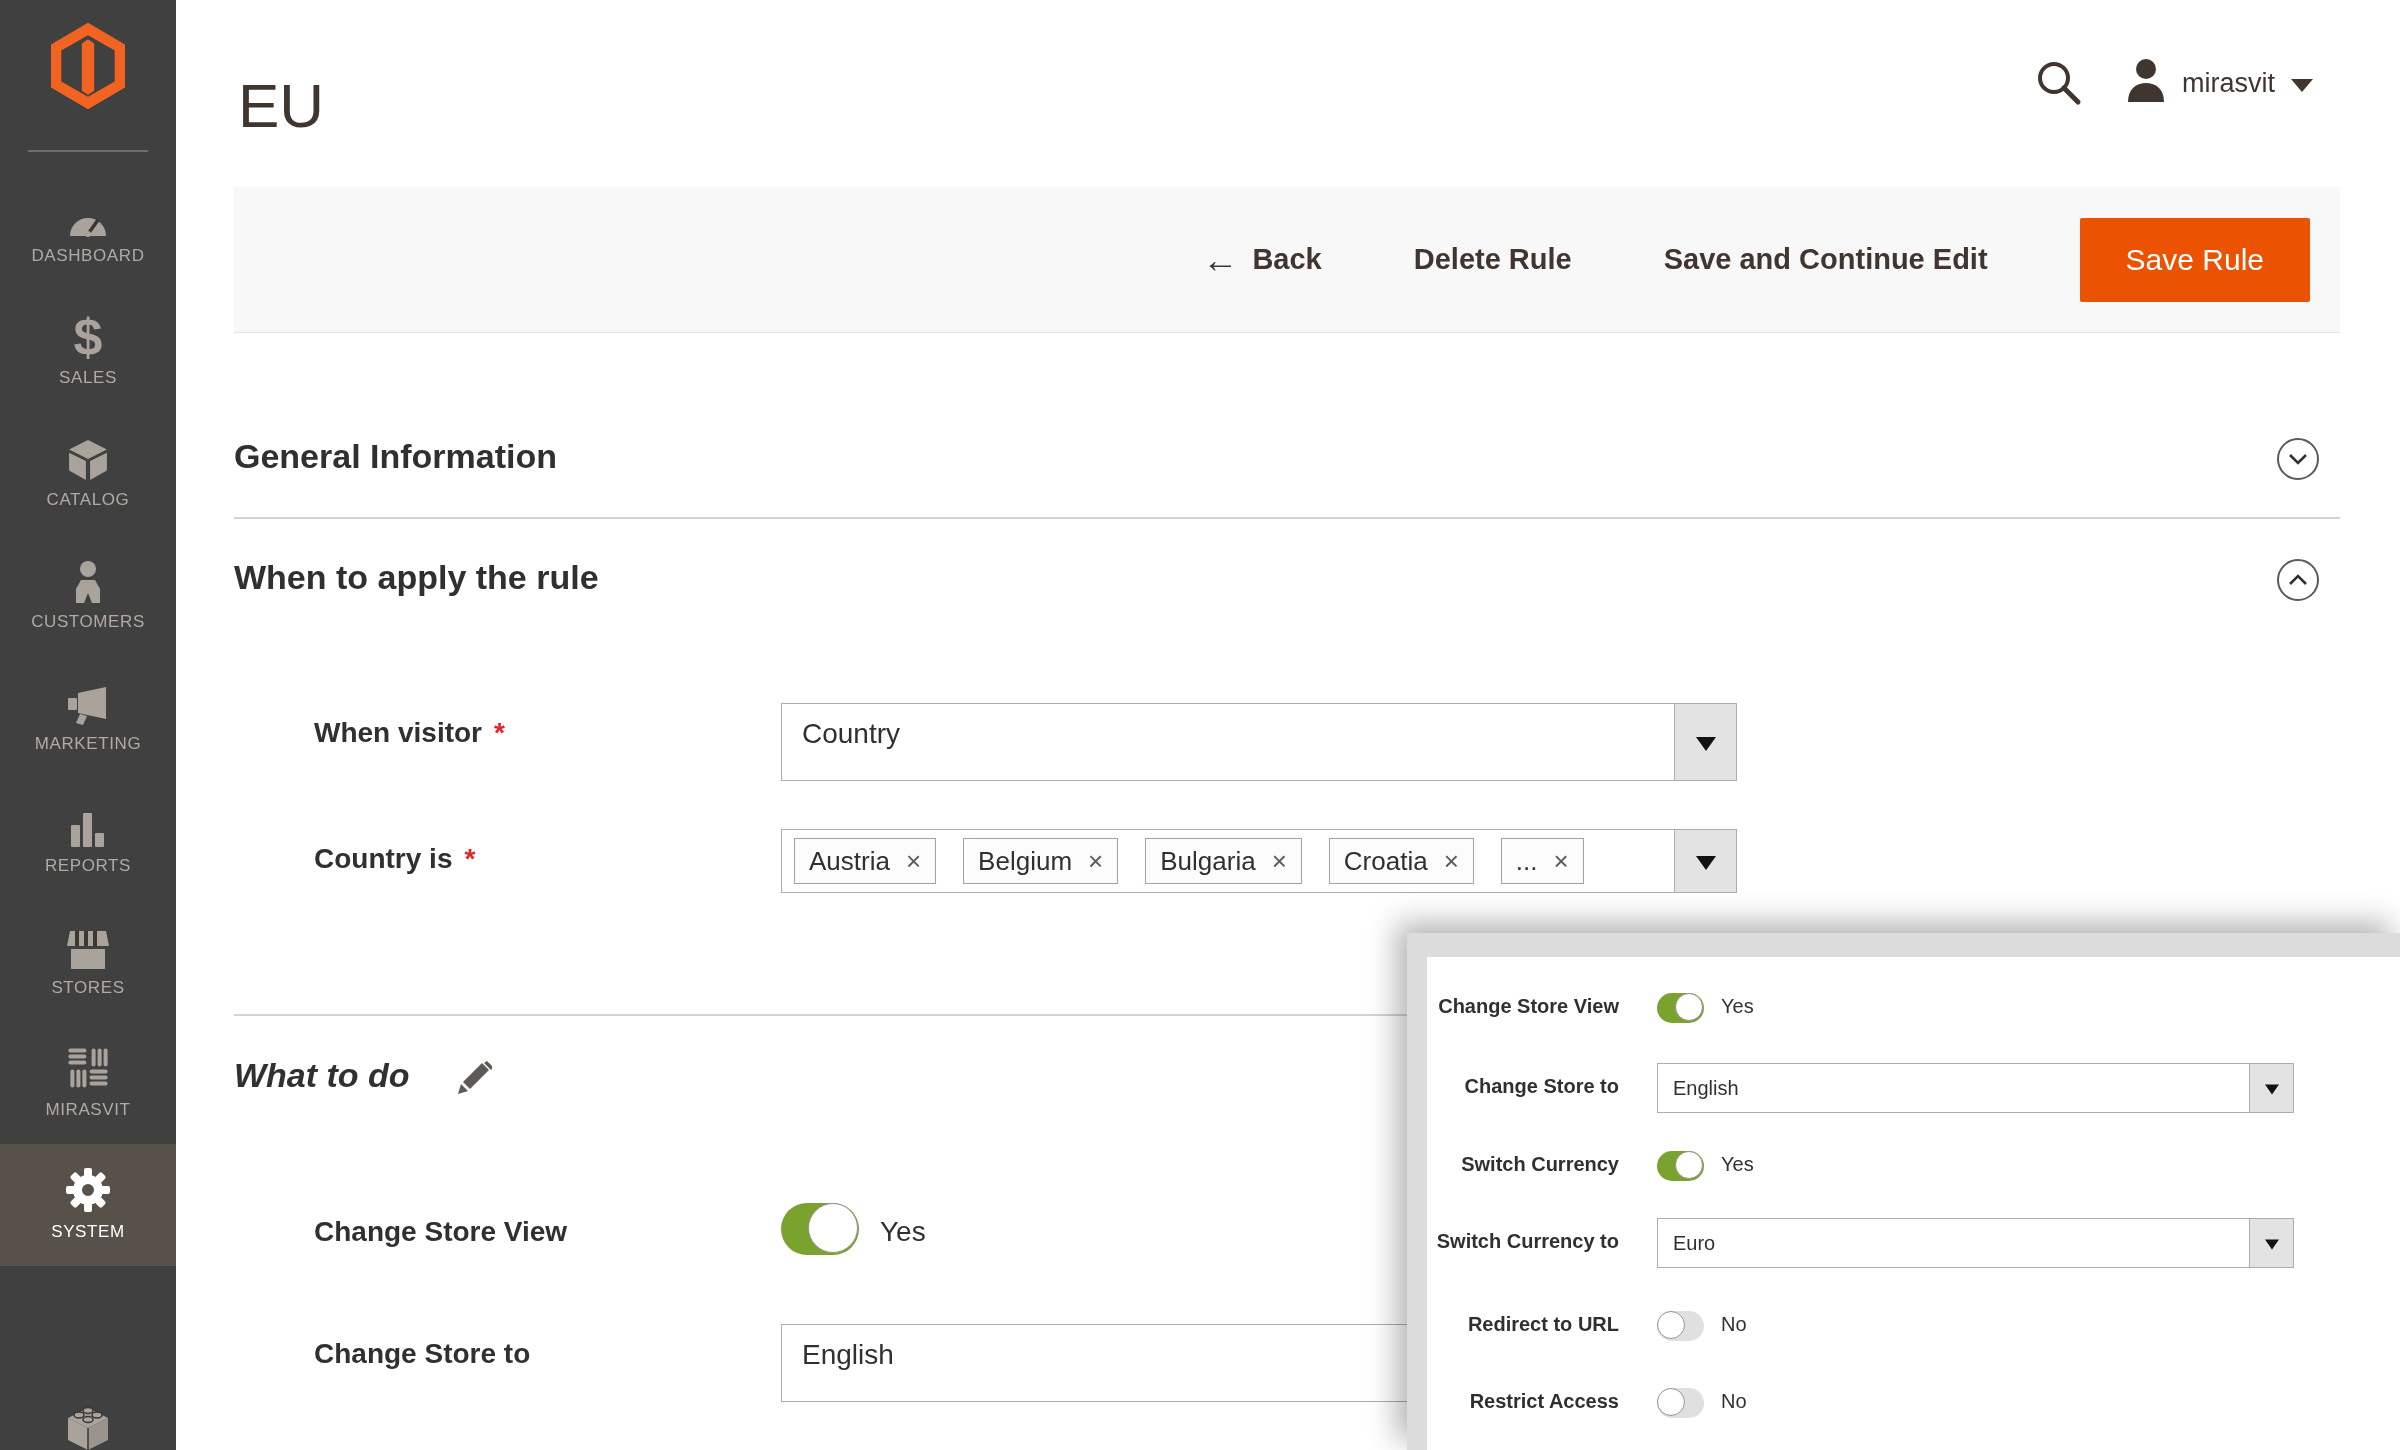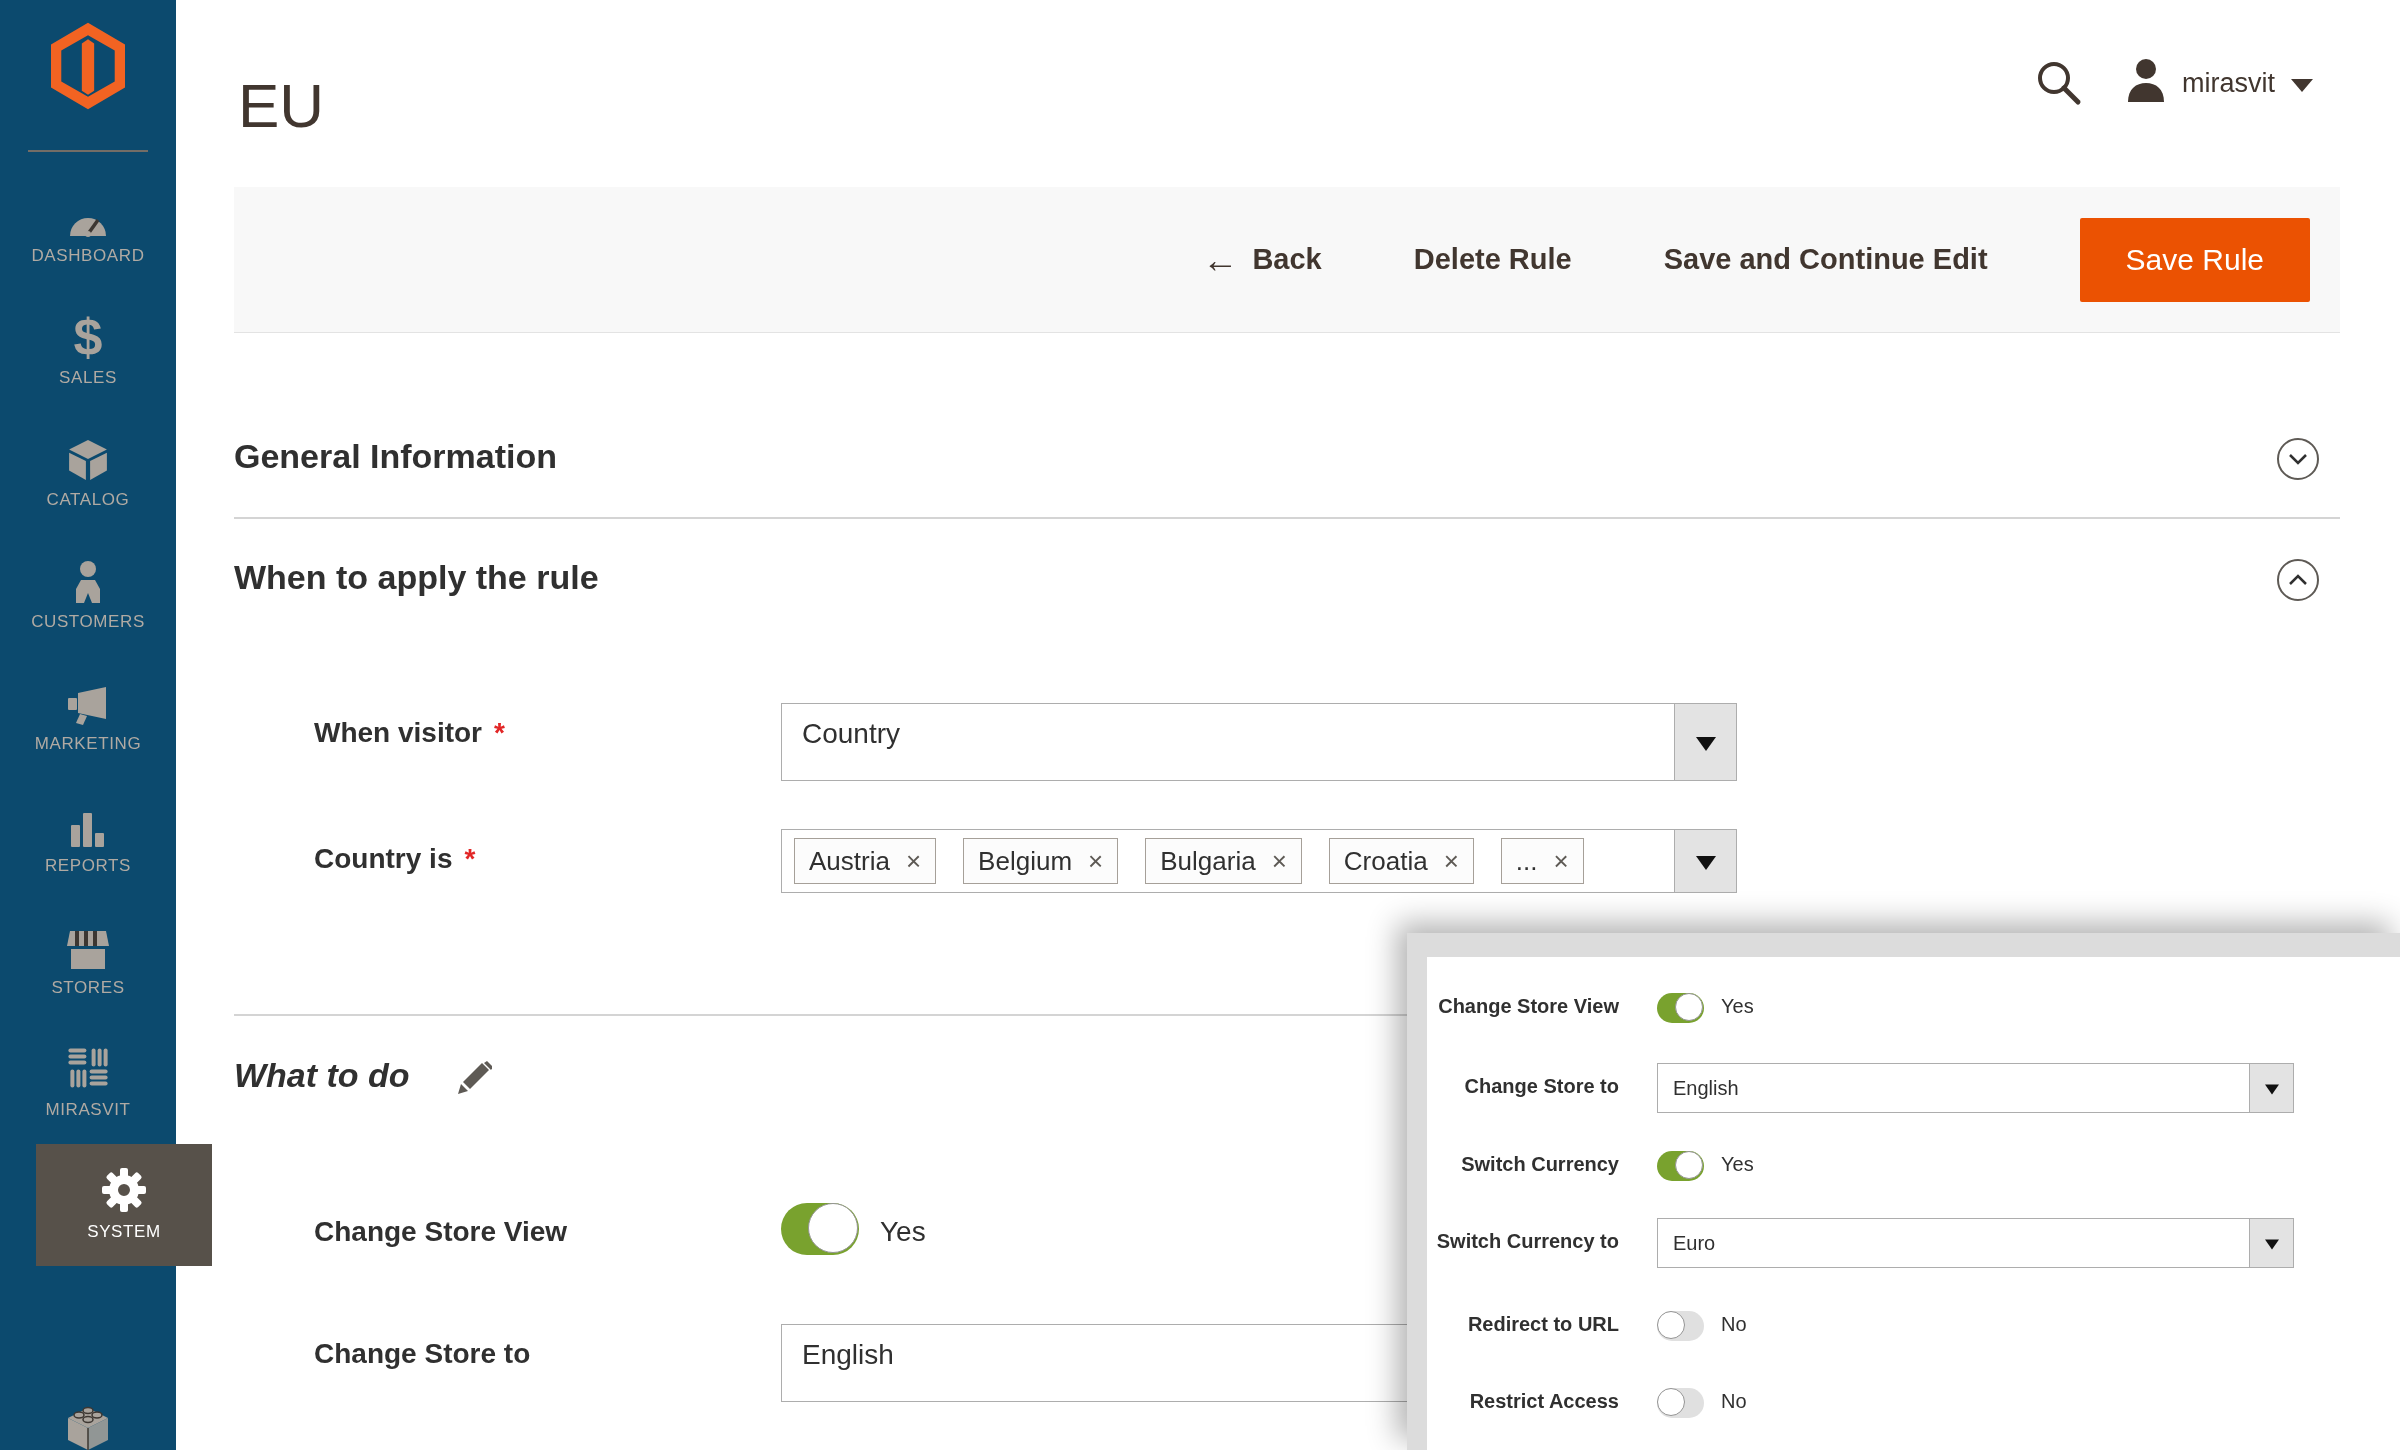--- a/index.html
+++ b/index.html
@@ -2,30 +2,30 @@
 <html><head>
 <meta charset="utf-8">
 <style>
   * { margin:0; padding:0; box-sizing:border-box; }
   html,body { width:2400px; height:1450px; }
   body { font-family:"Liberation Sans", sans-serif; background:#ffffff; }
 
   .screen { position:relative; width:2400px; height:1450px; overflow:hidden; background:#fff; }
 
   
-  .sidebar { position:absolute; left:0; top:0; width:176px; height:1450px; background:#0c4a6e; z-index:20; }
+  .sidebar { position:absolute; left:0; top:0; width:176px; height:1450px; background:#404040; z-index:20; }
   .logo { position:absolute; left:0; top:22px; width:176px; display:flex; justify-content:center; cursor:pointer; }
   .logo svg { width:74px; height:88px; }
   .logo-divider { position:absolute; left:28px; top:150px; width:120px; height:2px; background:#746d66; }
   .nav { position:absolute; left:0; top:168px; width:176px; }
   .nav-item { width:176px; height:122px; display:flex; flex-direction:column; align-items:center; justify-content:center; gap:9px; color:#a9a39c; cursor:pointer; }
   .nav-item .nv-icon { height:44px; display:flex; align-items:flex-end; justify-content:center; }
   .nav-item svg { display:block; }
   .nav-item .nv-label { font-size:17px; letter-spacing:.6px; color:#b0aaa3; }
-  .nav-item.active { background:#57514a;margin-left:36px; }
+  .nav-item.active { background:#57514a; }
   .nav-item.active .nv-label { color:#ffffff; }
   .nav-item.active svg { fill:#ffffff; }
   .dollar-glyph { font-size:52px; font-weight:bold; color:#a9a39c; line-height:44px; }
   .nav-extra { position:absolute; left:0; top:1400px; width:176px; display:flex; justify-content:center; }
 
   
   .main { position:absolute; left:176px; top:0; width:2224px; height:1450px; }
 
   .page-title { position:absolute; left:62px; top:70px; font-size:62px; font-weight:400; color:#41362f; }
 

